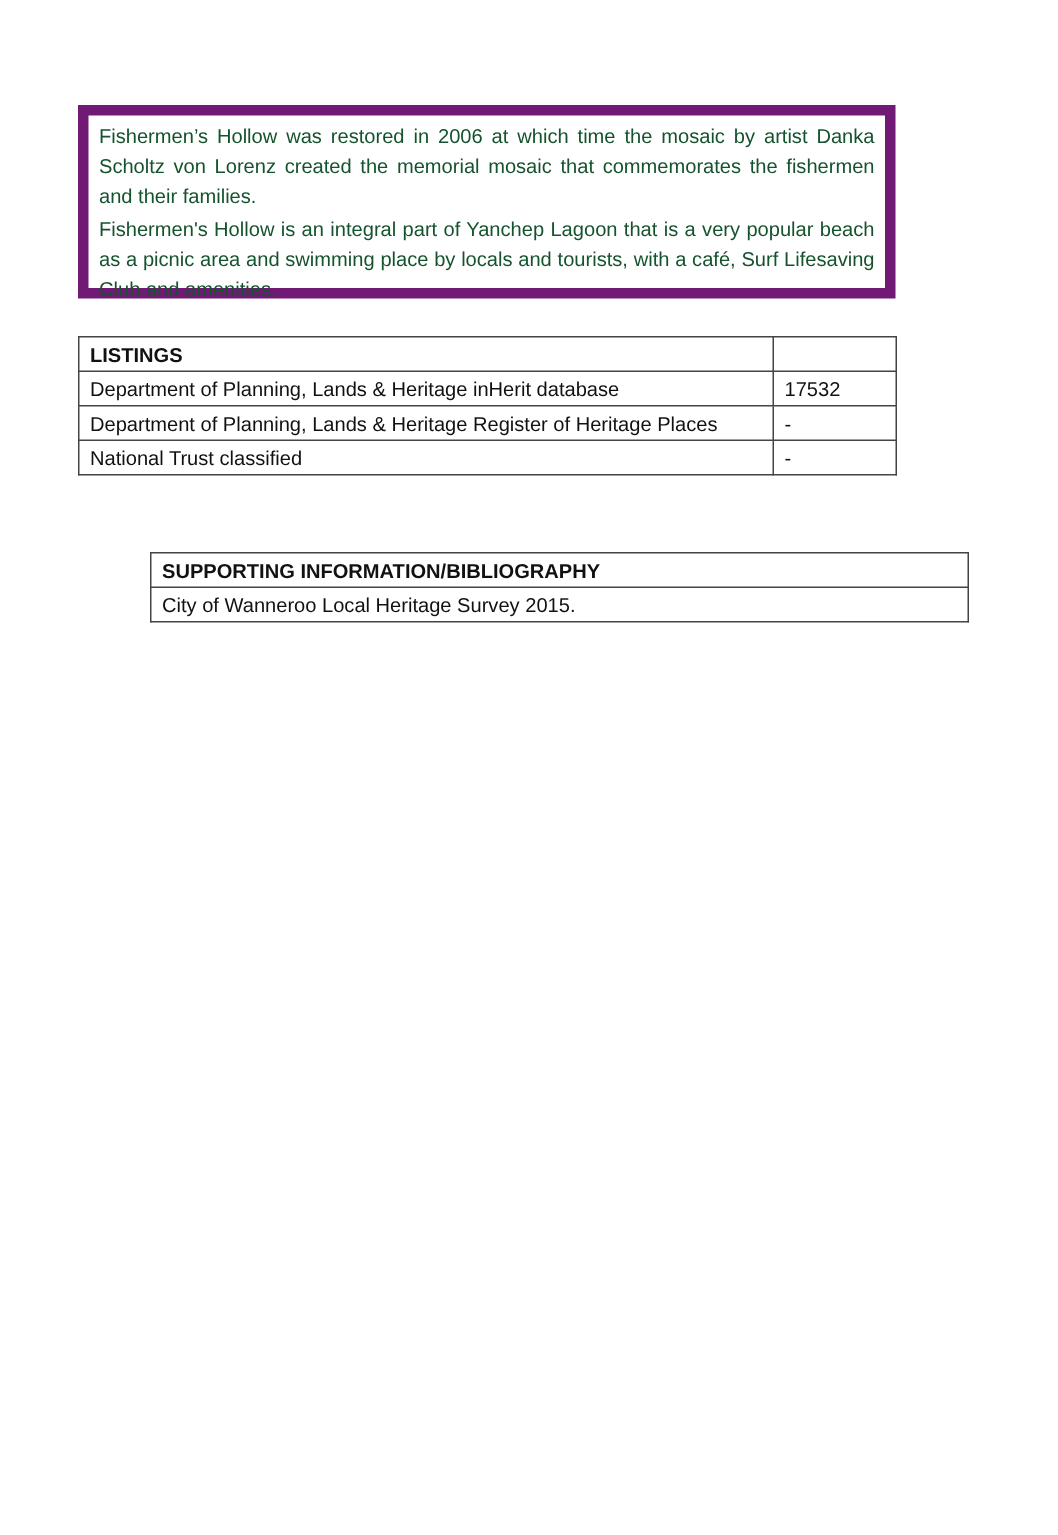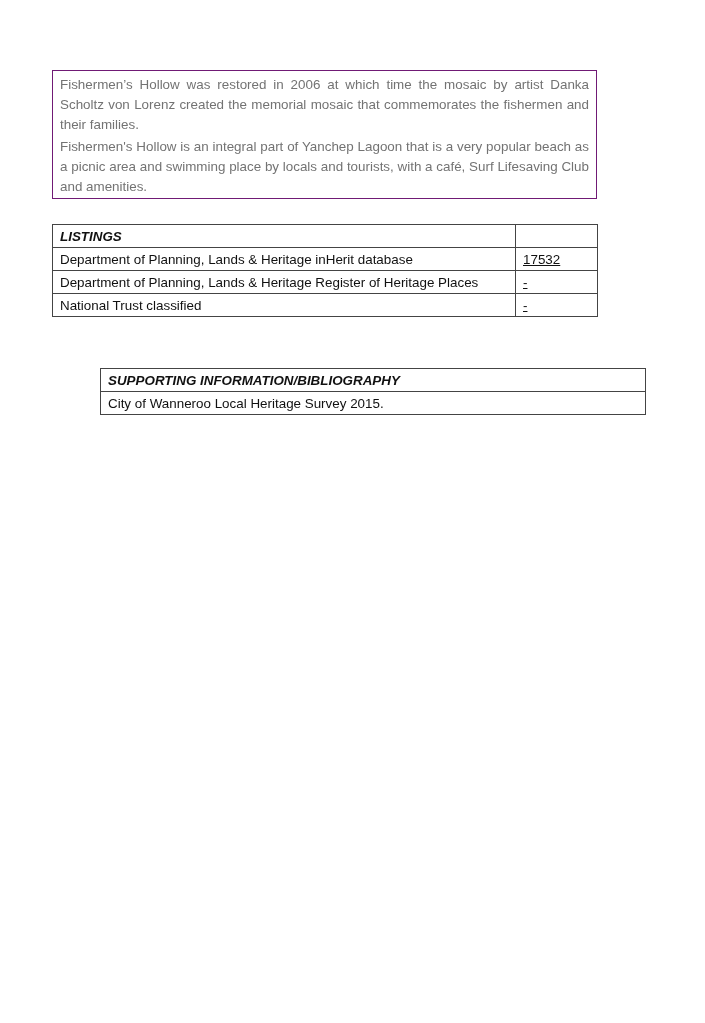--- a/index.html
+++ b/index.html
@@ -13,24 +13,24 @@
       position: relative;
       font-family: "Liberation Sans", sans-serif;
       color: #111;
     }
     .desc-box {
       position: absolute;
       left: 52px;
       top: 70px;
       width: 545px;
       height: 129px;
-      border: 1px solid #701a75;
+      border: 7px solid #701a75;
       box-sizing: border-box;
       padding: 4px 7px 0 7px;
-      color: #737373;
+      color: #14532d;
       font-size: 13.4px;
       line-height: 20px;
       text-align: justify;
     }
     .desc-box p {
       margin: 0 0 2px 0;
     }
     table {
       position: absolute;
       left: 52px;
@@ -41,22 +41,22 @@
     }
     td {
       border: 1px solid #444;
       padding: 0 7px;
       height: 23px;
       vertical-align: middle;
       box-sizing: border-box;
     }
     .listings { top: 224px; }
     .support { top: 368px; margin-left: 48px; }
-    td.val { width: 82px; text-decoration: underline; }
-    .head { font-weight: bold; font-style: italic; }
+    td.val { width: 82px; }
+    .head { font-weight: bold; }
   </style>
 </head>
 <body>
 
 <div class="desc-box">
   <p>Fishermen’s Hollow was restored in 2006 at which time the mosaic by artist Danka Scholtz von Lorenz created the memorial mosaic that commemorates the fishermen and their families.</p>
   <p>Fishermen's Hollow is an integral part of Yanchep Lagoon that is a very popular beach as a picnic area and swimming place by locals and tourists, with a café, Surf Lifesaving Club and amenities.</p>
 </div>
 
 <table class="listings">

